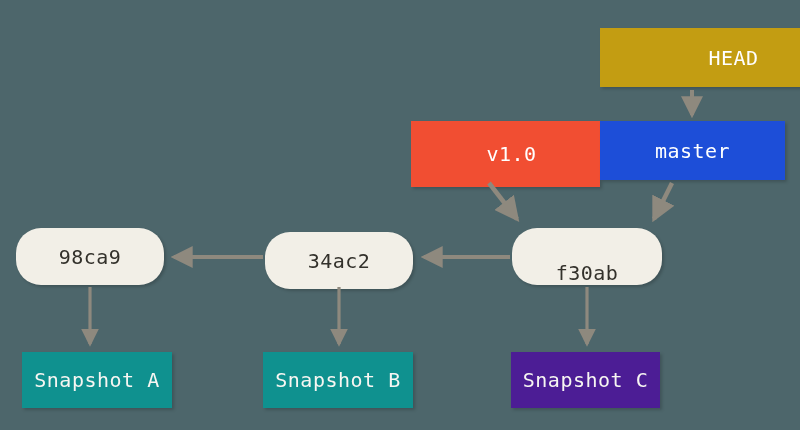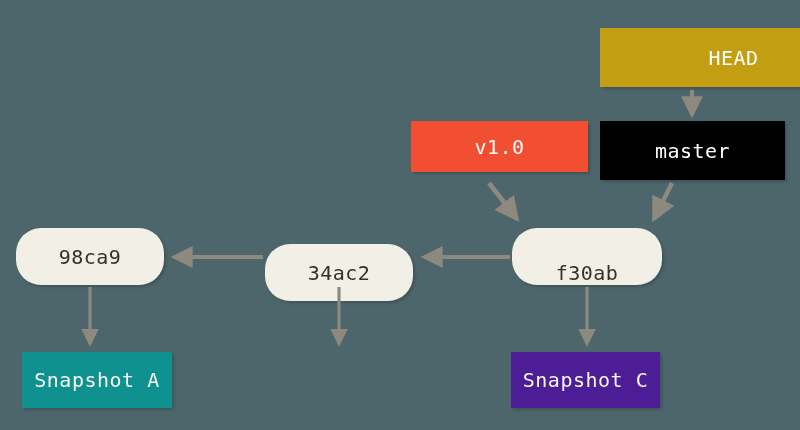--- a/index.html
+++ b/index.html
@@ -28,24 +28,24 @@
   }
   .box.commit-box {
     color: #33312b;
     border-radius: 25px;
   }
   .box.snapshot-box {
     color: #f7f6f2;
   }
   
   #head-box     { left: 600px; top: 28px;  width: 185px; height: 59px; padding-left: 41px; }
-  #v1-box       { left: 411px; top: 121px; width: 177px; height: 51px; }
+  #v1-box       { left: 411px; top: 121px; width: 177px; height: 66px; padding-left: 12px; }
   #master-box   { left: 600px; top: 121px; width: 185px; height: 59px; }
   #commit-0-box { left: 16px;  top: 228px; width: 148px; height: 57px; }
-  #commit-1-box { left: 265px; top: 244px; width: 148px; height: 57px; }
+  #commit-1-box { left: 265px; top: 232px; width: 148px; height: 57px; }
   #commit-2-box { left: 512px; top: 228px; width: 150px; height: 57px; }
   #snap-0-box   { left: 22px;  top: 352px; width: 150px; height: 56px; }
   #snap-1-box   { left: 263px; top: 352px; width: 150px; height: 56px; }
   #snap-2-box   { left: 511px; top: 352px; width: 149px; height: 56px; }
   .arrows {
     position: absolute;
     left: 0; top: 0;
     width: 800px;
     height: 430px;
     pointer-events: none;
@@ -57,40 +57,43 @@
 <div class="stage" style="background-color: rgb(77, 102, 107);">
 
   <div class="box ref-box" id="head-box" style="background-color: rgb(195, 157, 18);">
     <span>HEAD</span>
   </div>
 
   <div class="box ref-box" id="v1-box" style="background-color: rgb(241, 78, 50);">
     <span>v1.0</span>
   </div>
 
-  <div class="box ref-box" id="master-box" style="background-color: #000000;">
+  <div class="box ref-box" id="master-box" style="background-color: #1d4ed8;">
     <span>master</span>
   </div>
 
   <div class="box commit-box" id="commit-0-box" style="background-color: rgb(242, 239, 231);">
     <span>98ca9</span>
   </div>
 
   <div class="box commit-box" id="commit-1-box" style="background-color: rgb(242, 239, 231);">
     <span>34ac2</span>
   </div>
 
   <div class="box commit-box" id="commit-2-box" style="background-color: rgb(242, 239, 231); align-items: flex-end;">
     <span>f30ab</span>
   </div>
 
   <div class="box snapshot-box" id="snap-0-box" style="background-color: rgb(15, 145, 143);">
     <span>Snapshot A</span>
   </div>
 
+  <div class="box snapshot-box" id="snap-1-box" style="background-color: rgb(15, 145, 143);">
+    <span>Snapshot B</span>
+  </div>
 
   <div class="box snapshot-box" id="snap-2-box" style="background-color: #4c1d95;">
     <span>Snapshot C</span>
   </div>
 
   <svg class="arrows" viewBox="0 0 800 430" xmlns="http://www.w3.org/2000/svg">
     <defs>
       <marker id="arrowhead" viewBox="0 0 10 10" refX="8.5" refY="5" markerWidth="5.5" markerHeight="5.5" orient="auto-start-reverse">
         <path d="M0,0 L10,5 L0,10 z" fill="#8e897e"></path>
       </marker>

